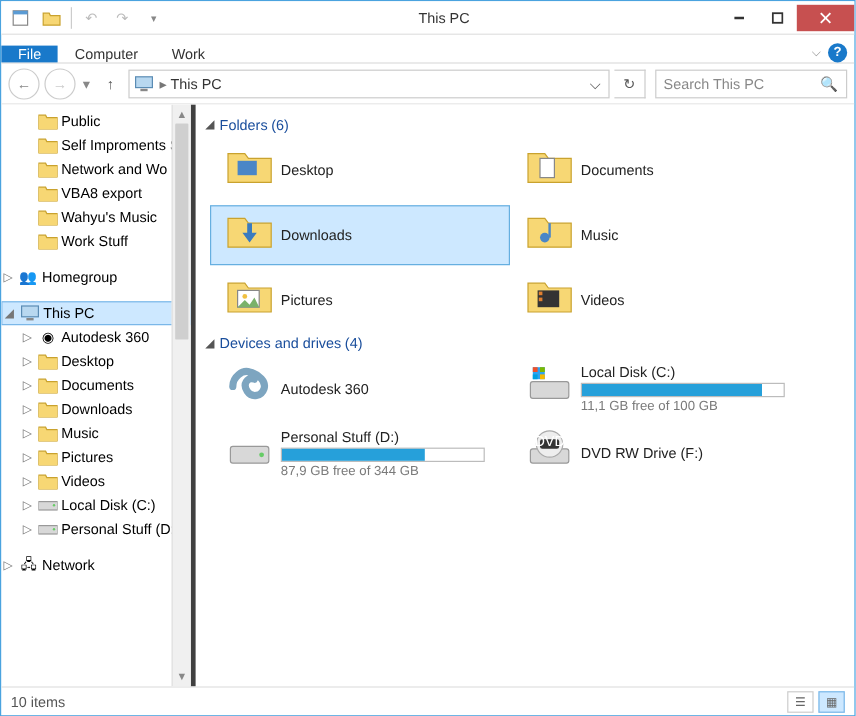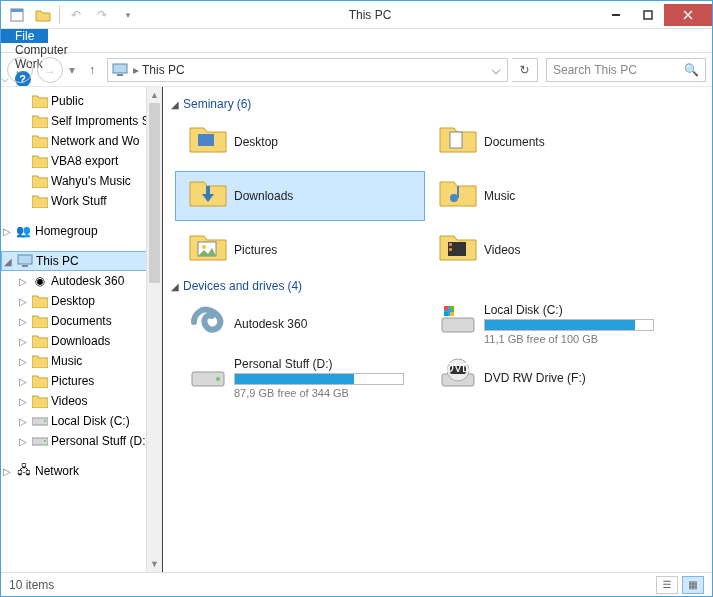--- a/index.html
+++ b/index.html
@@ -9,21 +9,21 @@
 .titlebar { height: 28px; background: #fff; display: flex; align-items: center; border-bottom: 1px solid #e0e0e0; }
 .qat { display: flex; align-items: center; padding-left: 4px; gap: 2px; }
 .qat-btn { width: 24px; height: 22px; display: flex; align-items: center; justify-content: center; }
 .qat-sep { width: 1px; height: 18px; background: #ccc; margin: 0 2px; }
 .title-text { flex: 1; text-align: center; color: #333; }
 .winbtns { display: flex; }
 .winbtn { width: 32px; height: 22px; display: flex; align-items: center; justify-content: center; color: #333; }
 .winbtn.close { width: 48px; background: #c75050; color: #fff; }
 
 
-.ribbon { height: 24px; display: flex; align-items: flex-start; border-bottom: 1px solid #ddd; flex-direction: column; }
+.ribbon { height: 24px; display: flex; align-items: flex-end; border-bottom: 1px solid #ddd; }
 .ribbon-tab-file { background: #1979ca; color: #fff; padding: 0 14px; display: flex; align-items: center; }
 .ribbon-tab { padding: 0 14px; display: flex; align-items: center; color: #333; }
 .ribbon-spacer { flex: 1; }
 .ribbon-right { display: flex; align-items: center; padding-right: 6px; gap: 6px; }
 
 
 .navbar { height: 34px; display: flex; align-items: center; padding: 0 6px; gap: 4px; border-bottom: 1px solid #e8e8e8; }
 .nav-circ { width: 26px; height: 26px; border: 1px solid #ccc; border-radius: 50%; display: flex; align-items: center; justify-content: center; color: #888; }
 .nav-arrow-down { width:10px; display:flex; align-items:center; justify-content:center; color:#888;}
 .nav-up { width: 22px; height: 22px; display: flex; align-items: center; justify-content: center; color: #555; }
@@ -32,21 +32,21 @@
 .addr-sep { color: #777; padding: 0 3px; }
 .addr-text { color: #333; }
 .addr-spacer { flex: 1; }
 .addr-drop { width: 18px; text-align: center; color: #555; }
 .refresh-btn { width: 26px; height: 24px; border: 1px solid #ccc; border-left: none; display: flex; align-items: center; justify-content: center; color: #555; }
 .searchbox { width: 160px; height: 24px; border: 1px solid #ccc; margin-left: 4px; display: flex; align-items: center; padding: 0 6px; color: #888; }
 .search-icon { margin-left: auto; color: #888; }
 
 
 .body { flex: 1; display: flex; overflow: hidden; }
-.sidebar { width: 162px; border-right: 1px solid #404040; overflow: hidden; position: relative; padding-top: 4px; }
+.sidebar { width: 162px; border-right: 4px solid #404040; overflow: hidden; position: relative; padding-top: 4px; }
 .tree-item { display: flex; align-items: center; height: 20px; padding-left: 4px; white-space: nowrap; overflow: hidden; }
 .tree-item.root { padding-left: 2px; }
 .tree-item.lvl1 { padding-left: 18px; }
 .tree-toggle { width: 12px; color: #777; font-size: 10px; }
 .tree-icon { width: 18px; display: flex; justify-content: center; }
 .tree-label { padding-left: 2px; }
 .tree-item.selected { background: #cde8ff; border: 1px solid #7ab7e8; height: 20px; }
 .tree-spacer { height: 10px; }
 .sidebar-scroll { position: absolute; right: 0; top: 0; width: 16px; height: 100%; background: #f0f0f0; border-left: 1px solid #e0e0e0; }
 .sb-arrow { height: 16px; display: flex; align-items: center; justify-content: center; color: #888; font-size: 9px; }
@@ -318,21 +318,21 @@
     <div class="sidebar-scroll">
       <div class="sb-arrow">▲</div>
       <div class="sb-thumb"></div>
       <div class="sb-arrow" style="position:absolute;bottom:0;left:0;right:0">▼</div>
     </div>
   </div>
 
   <div class="main">
     <div class="group-head">
       <span class="group-toggle">◢</span>
-      <span class="group-name">Seminary</span>
+      <span class="group-name">Folders</span>
       <span class="group-count">(6)</span>
     </div>
     <div class="tiles">
       <div class="tile">
         <div class="tile-icon">
             <svg class="folder-svg">
               <path d="M2 8h14l3 4h19v20H2z" fill="#f7d774" stroke="#c9a22e"></path>
               <rect x="10" y="14" width="16" height="12" fill="#4a86c7"></rect>
             </svg>
           </div>

